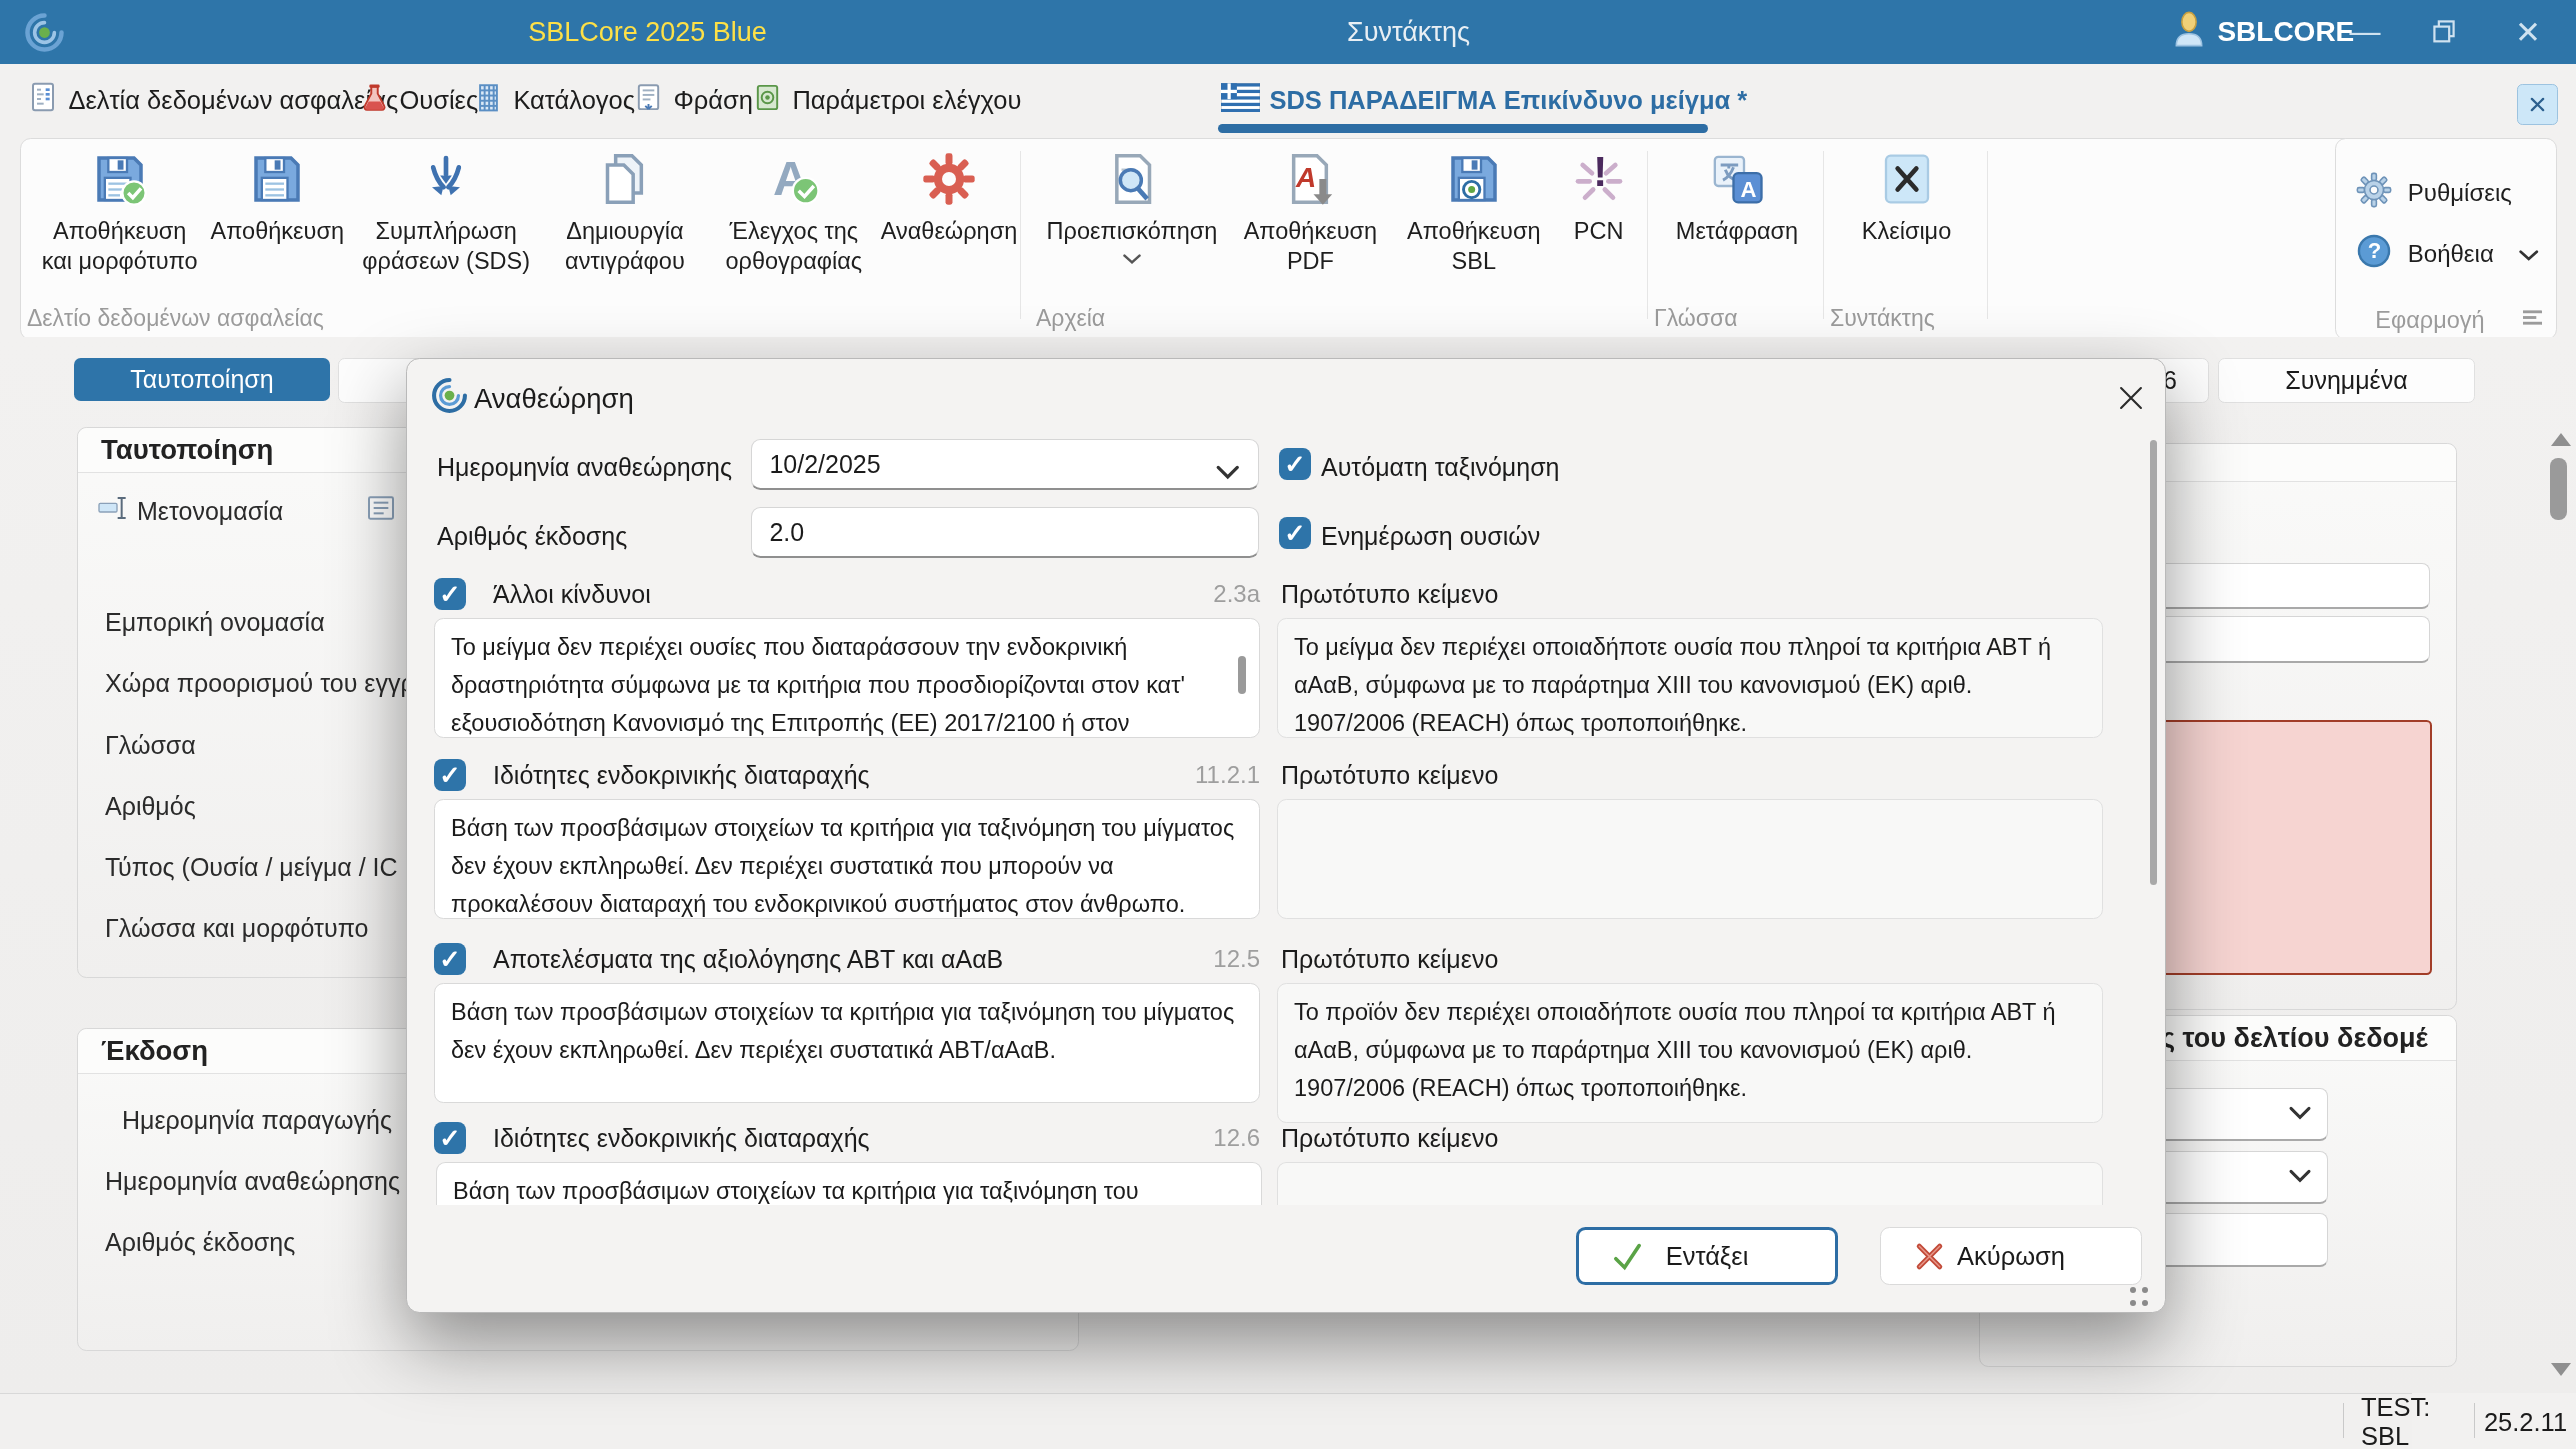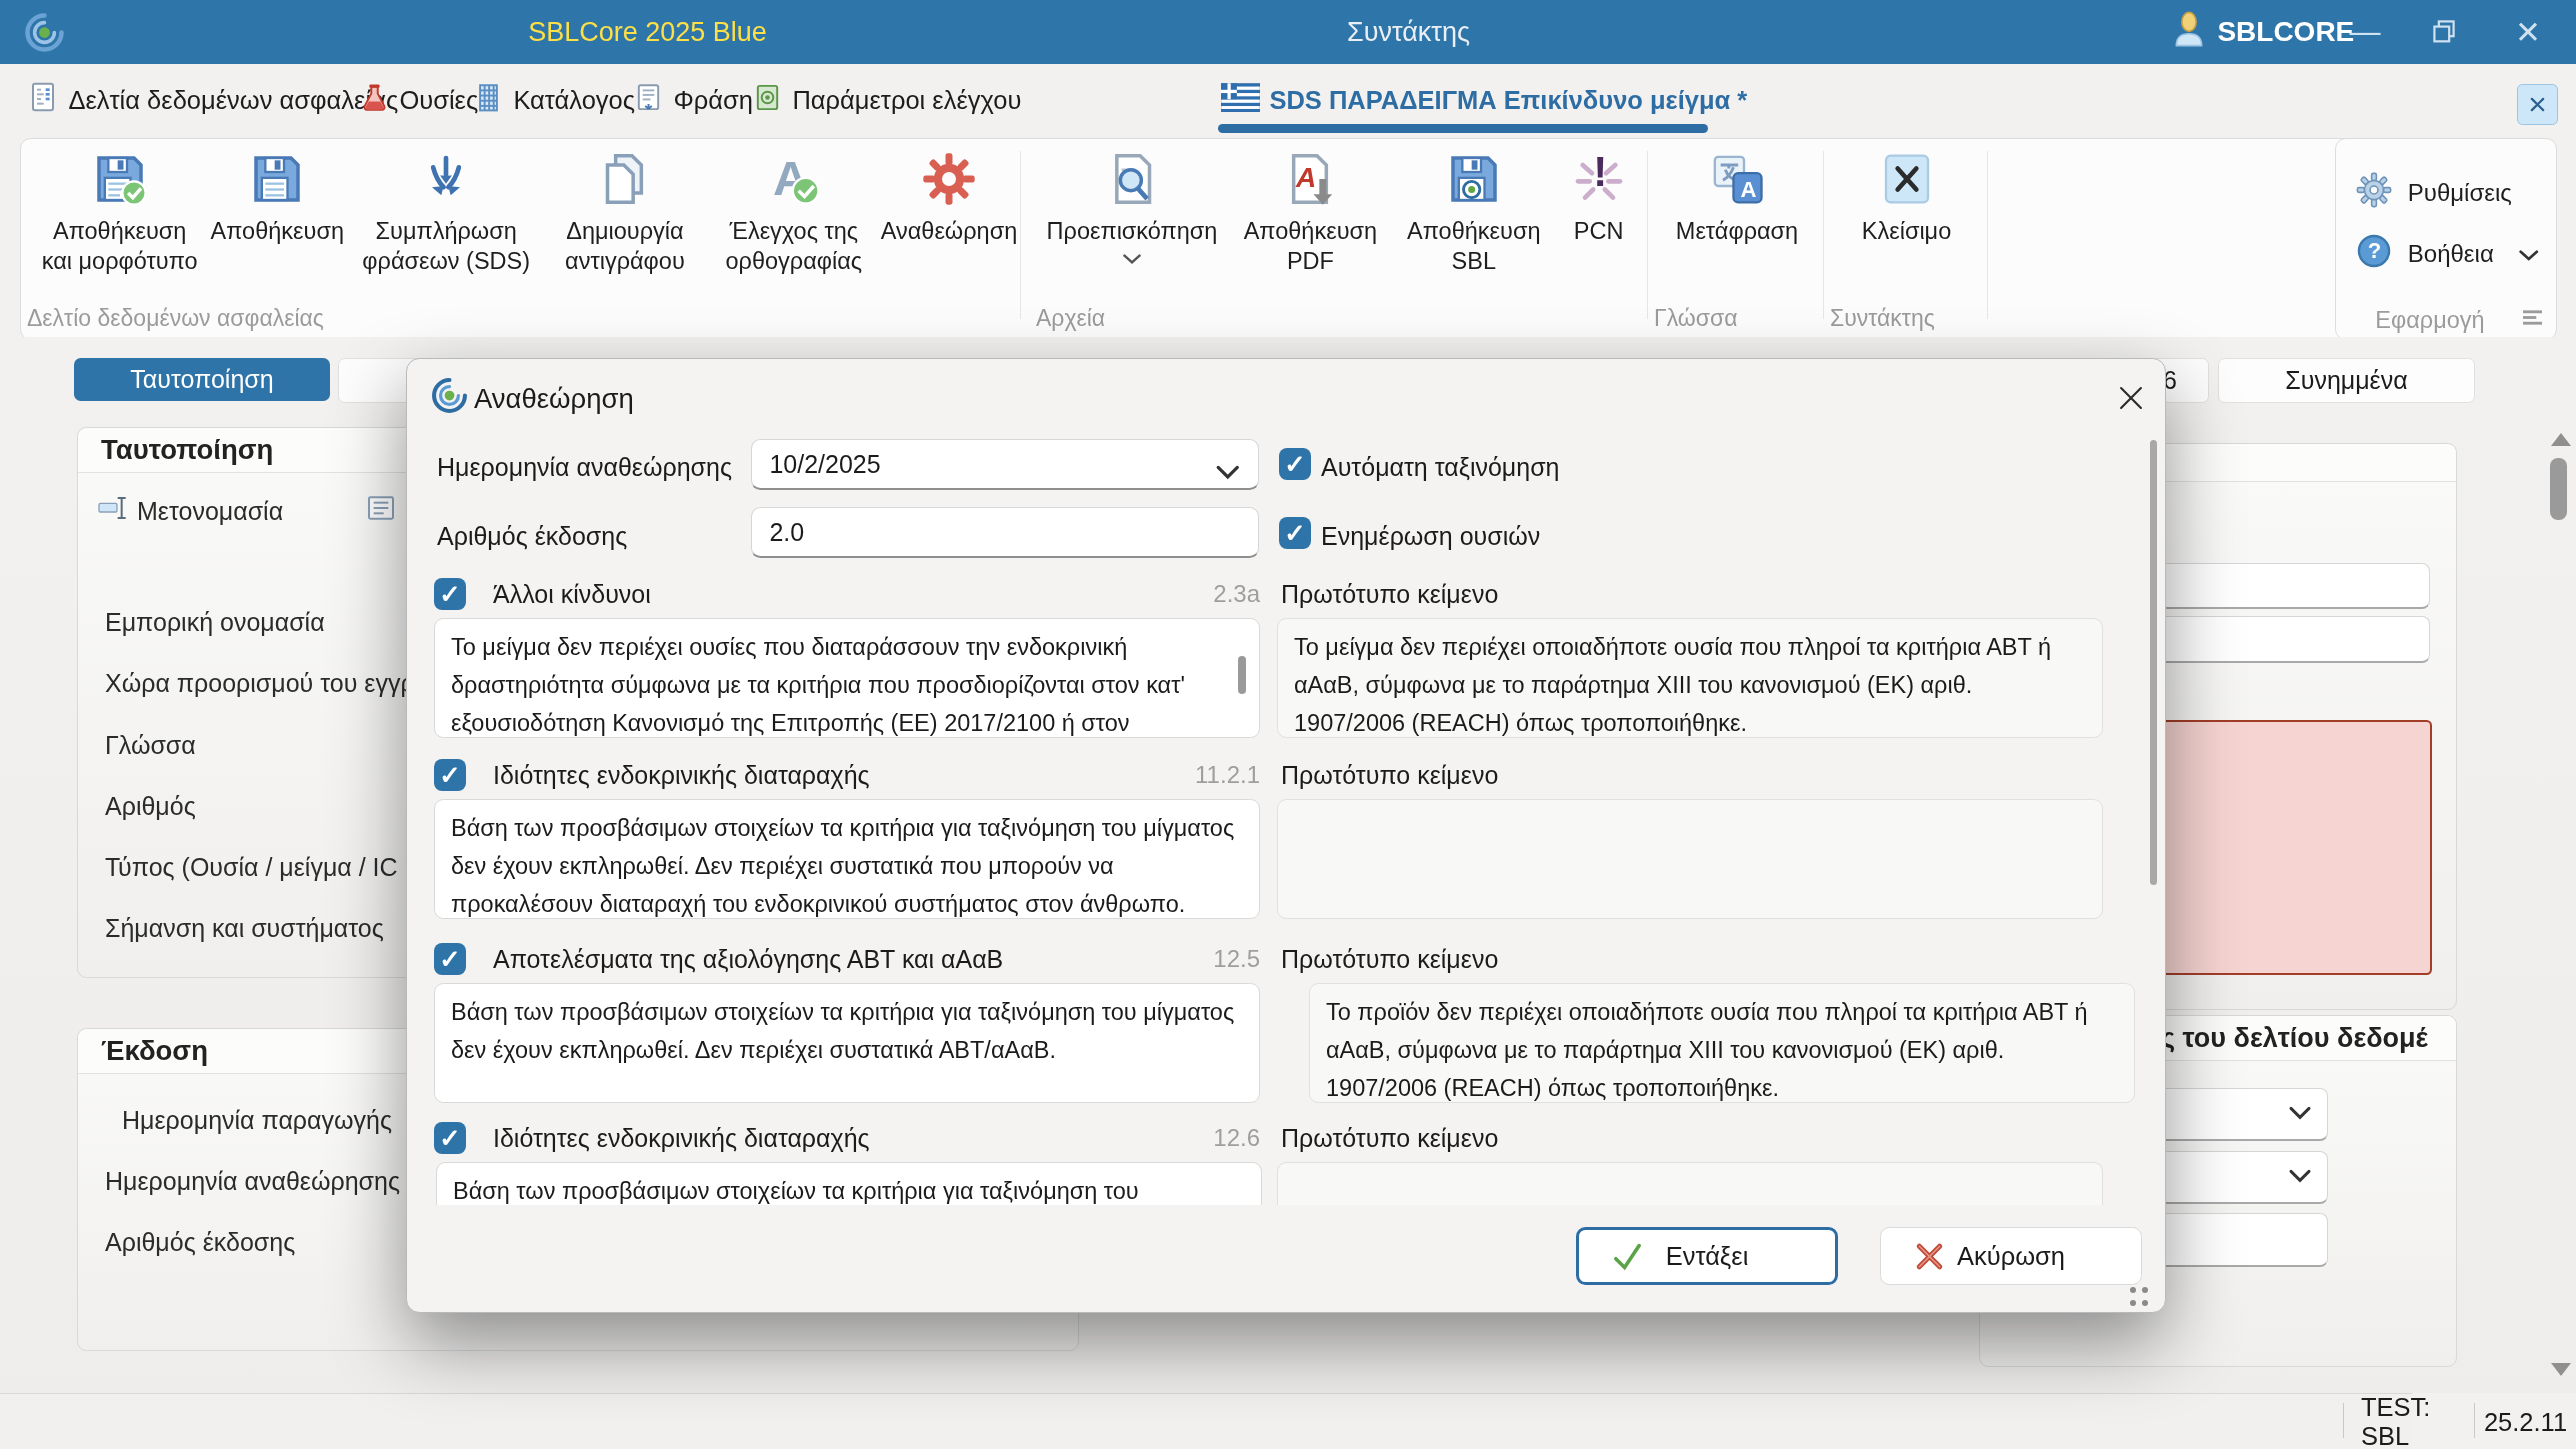--- a/index.html
+++ b/index.html
@@ -471,21 +471,21 @@
             </g>
           </svg>
       </span>
       <span>Επιλο</span>
     </div>
     <div class="fld" style="top:180px;">Εμπορική ονομασία</div>
     <div class="fld" style="top:241px;">Χώρα προορισμού του εγγρ</div>
     <div class="fld" style="top:303px;">Γλώσσα</div>
     <div class="fld" style="top:364px;">Αριθμός</div>
     <div class="fld" style="top:425px;">Τύπος (Ουσία / μείγμα / IC</div>
-    <div class="fld" style="top:486px;">Σήμανση και συστήματος</div>
+    <div class="fld" style="top:486px;">Γλώσσα και μορφότυπο</div>
   </div>
 
   <div class="panel" style="left:77px;top:1028px;width:1000px;height:321px;">
     <div class="panel-header">Έκδοση</div>
     <div class="fld" style="top:77px;margin-left:17px;">Ημερομηνία παραγωγής</div>
     <div class="fld" style="top:138px;">Ημερομηνία αναθεώρησης</div>
     <div class="fld" style="top:199px;">Αριθμός έκδοσης</div>
   </div>
 
   <div class="pill-btn pill-white" style="left:2131px;top:358px;width:76px;">
@@ -586,21 +586,21 @@
       <div class="ta ro" style="left:843px;top:40px;width:826px;height:120px;"></div>
     </div>
 
     
     <div class="sec" style="top:584px;">
       <div class="cb" style="left:0;top:0;">✓</div>
       <div class="sec-label">Αποτελέσματα της αξιολόγησης ΑΒΤ και αΑαΒ</div>
       <div class="sec-num">12.5</div>
       <div class="ta" style="left:0;top:40px;width:826px;height:120px;">Βάση των προσβάσιμων στοιχείων τα κριτήρια για ταξινόμηση του μίγματος δεν έχουν εκπληρωθεί. Δεν περιέχει συστατικά ΑΒΤ/αΑαΒ.</div>
       <div class="orig-label">Πρωτότυπο κείμενο</div>
-      <div class="ta ro" style="left:843px;top:40px;width:826px;height:120px;margin-left:32px;">Το προϊόν δεν περιέχει οποιαδήποτε ουσία που πληροί τα κριτήρια ΑΒΤ ή αΑαΒ, σύμφωνα με το παράρτημα XIII του κανονισμού (ΕΚ) αριθ. 1907/2006 (REACH) όπως τροποποιήθηκε.</div>
+      <div class="ta ro" style="left:843px;top:40px;width:826px;height:140px;">Το προϊόν δεν περιέχει οποιαδήποτε ουσία που πληροί τα κριτήρια ΑΒΤ ή αΑαΒ, σύμφωνα με το παράρτημα XIII του κανονισμού (ΕΚ) αριθ. 1907/2006 (REACH) όπως τροποποιήθηκε.</div>
     </div>
 
     
     <div class="sec" style="top:763px;height:87px;">
       <div class="cb" style="left:0;top:0;">✓</div>
       <div class="sec-label">Ιδιότητες ενδοκρινικής διαταραχής</div>
       <div class="sec-num">12.6</div>
       <div class="ta clip" style="left:2px;top:40px;width:826px;height:43px;">Βάση των προσβάσιμων στοιχείων τα κριτήρια για ταξινόμηση του</div>
       <div class="orig-label">Πρωτότυπο κείμενο</div>
       <div class="ta ro clip" style="left:843px;top:40px;width:826px;height:43px;"></div>

